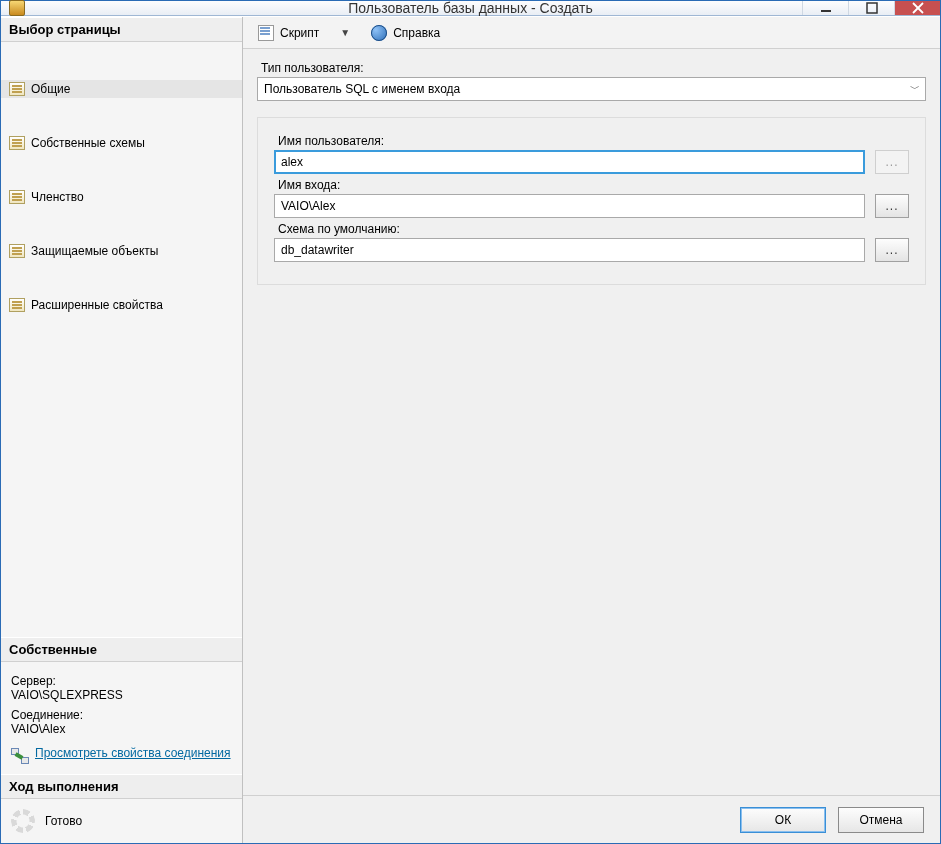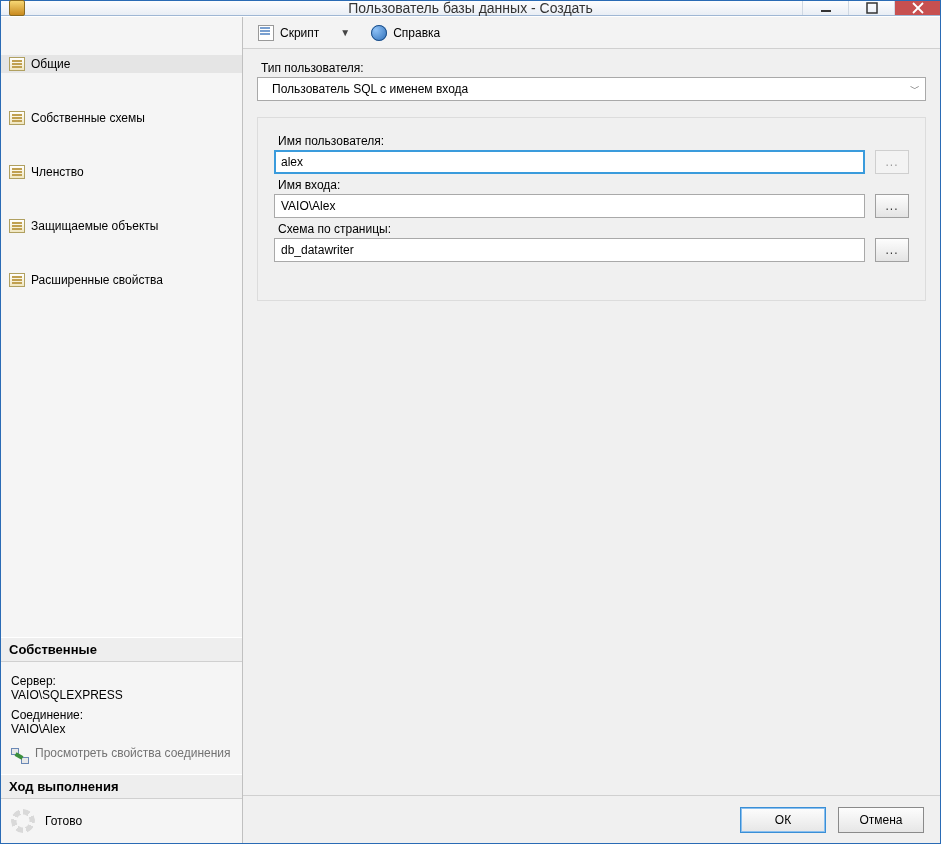--- a/index.html
+++ b/index.html
@@ -18,21 +18,21 @@
   .side-list { padding: 2px 0; }
   .side-item { display: flex; align-items: center; gap: 6px; padding: 2px 8px; cursor: default; margin-top: 36px; }
   .side-item.selected { background: #e5e5e5; }
   .side-item .pg-icon { width: 16px; height: 14px; border: 1px solid #b0a060; background: linear-gradient(#fff,#f0e6c0); position: relative; }
   .side-item .pg-icon::after { content:""; position:absolute; left:2px; top:2px; width:10px; height:2px; background:#c0a050; box-shadow: 0 3px 0 #c0a050, 0 6px 0 #c0a050; }
   .side-fill { flex: 1; }
   .conn-block { padding: 6px 10px 10px 10px; font-size: 12px; }
   .conn-label { margin-top: 6px; }
   .conn-value { margin-top: 0; }
   .view-link { display: flex; align-items: flex-start; gap: 6px; margin-top: 10px; }
-  .view-link a { color: #737373; cursor: pointer; }
+  .view-link a { color: #0369a1; text-decoration: underline; cursor: pointer; }
   .net-icon { width: 18px; height: 16px; position: relative; margin-top: 2px; }
   .net-icon .m1,.net-icon .m2 { position:absolute; width:8px; height:7px; background:#e8e8e8; border:1px solid #6a88b5; }
   .net-icon .m1 { left:0; top:0; }
   .net-icon .m2 { right:0; bottom:0; }
   .net-icon .arr { position:absolute; left:4px; top:6px; width:8px; height:4px; background:#3c8f3c; transform: rotate(30deg); }
   .progress-block { padding: 10px; display: flex; align-items: center; gap: 10px; }
   .spinner { width: 24px; height: 24px; border-radius: 50%; background:
      conic-gradient(#d9d9d9 0 40deg, transparent 40deg 60deg, #d9d9d9 60deg 100deg, transparent 100deg 120deg, #d9d9d9 120deg 160deg, transparent 160deg 180deg, #d9d9d9 180deg 220deg, transparent 220deg 240deg, #d9d9d9 240deg 280deg, transparent 280deg 300deg, #d9d9d9 300deg 340deg, transparent 340deg 360deg);
      -webkit-mask: radial-gradient(circle, transparent 6px, #000 7px);
              mask: radial-gradient(circle, transparent 6px, #000 7px);
@@ -43,23 +43,23 @@
   .tool-sep-arrow { font-size: 10px; color: #444; padding: 0 2px; cursor: default; }
   .script-icon { width:16px; height:16px; position:relative; }
   .script-icon::before { content:""; position:absolute; inset:0; background:#fff; border:1px solid #999; }
   .script-icon::after { content:""; position:absolute; left:2px; top:2px; width:10px; height:2px; background:#7aa0d0; box-shadow:0 3px 0 #7aa0d0,0 6px 0 #7aa0d0; }
   .help-icon { width:16px; height:16px; border-radius:50%; background:radial-gradient(circle at 30% 30%, #8fc2f7, #2a6bb5); position:relative; }
   .help-icon::before { content:""; position:absolute; inset:0; border-radius:50%; border:1px solid #1e4e86; }
   .content { flex:1; padding: 10px 14px; overflow: auto; background:#f0f0f0; }
   .field-row { margin-bottom: 4px; }
   .field-label { margin: 2px 0 2px 4px; }
   .select-wrap { position: relative; }
-  .select-input { width: 100%; height: 24px; background: #fff; border: 1px solid #a9a9a9; padding: 0 24px 0 14px; display:flex; align-items:center; font-size:12px; cursor: default; }
+  .select-input { width: 100%; height: 24px; background: #fff; border: 1px solid #a9a9a9; padding: 0 24px 0 6px; display:flex; align-items:center; font-size:12px; cursor: default; }
   .select-caret { position:absolute; right:6px; top:50%; transform:translateY(-50%); font-size:10px; color:#555; pointer-events:none; }
-  .group-box { border: 1px solid #dcdcdc; margin-top: 16px; padding: 14px 16px 34px 16px; background:#f0f0f0; }
+  .group-box { border: 1px solid #dcdcdc; margin-top: 16px; padding: 14px 16px 18px 16px; background:#f0f0f0; }
   .input-row { display:flex; align-items:center; gap:10px; margin-bottom: 4px; }
   .text-input { flex:1; height:24px; border:1px solid #a9a9a9; background:#fff; padding:0 6px; display:flex; align-items:center; font-size:12px; }
   .text-input.focused { border-color:#3a9bdc; box-shadow: 0 0 0 1px #3a9bdc inset; }
   .browse-btn { width:34px; height:24px; border:1px solid #a0a0a0; background:linear-gradient(#fdfdfd,#e4e4e4); display:flex; align-items:center; justify-content:center; font-size:12px; color:#333; cursor:default; letter-spacing:1px; }
   .browse-btn.disabled { color:#9a9a9a; border-color:#cfcfcf; background:#f3f3f3; }
   .footer { height: 48px; border-top: 1px solid #d0d0d0; background:#f0f0f0; display:flex; align-items:center; justify-content:flex-end; gap:12px; padding: 8px 16px; }
   .dlg-btn { min-width:86px; height:26px; border:1px solid #8a8a8a; background:linear-gradient(#fdfdfd,#e6e6e6); display:flex; align-items:center; justify-content:center; font-size:12px; cursor:default; }
   .dlg-btn.primary { border-color:#3a8fd6; box-shadow: 0 0 0 1px #89bfef inset; }
 </style>
 </head>
@@ -84,20 +84,21 @@
         <svg width="12" height="12">
             <line x1="1" y1="1" x2="11" y2="11" stroke="#fff" stroke-width="1.8"></line>
             <line x1="11" y1="1" x2="1" y2="11" stroke="#fff" stroke-width="1.8"></line>
           </svg>
       </div>
     </div>
   </div>
 
   <div class="body">
     <div class="sidebar">
+      <div class="side-header">Выбор страницы</div>
       <div class="side-list">
         <div class="side-item selected">
           <span class="pg-icon"></span>
           <span>Общие</span>
         </div>
         <div class="side-item">
           <span class="pg-icon"></span>
           <span>Собственные схемы</span>
         </div>
         <div class="side-item">
@@ -173,21 +174,21 @@
           </div>
 
           <div class="field-label">Имя входа:</div>
           <div class="input-row">
             <div class="text-input">
               <span>VAIO\Alex</span>
             </div>
             <div class="browse-btn">...</div>
           </div>
 
-          <div class="field-label">Схема по страницы:</div>
+          <div class="field-label">Схема по умолчанию:</div>
           <div class="input-row">
             <div class="text-input">
               <span>db_datawriter</span>
             </div>
             <div class="browse-btn">...</div>
           </div>
         </div>
       </div>
 
       <div class="footer">

